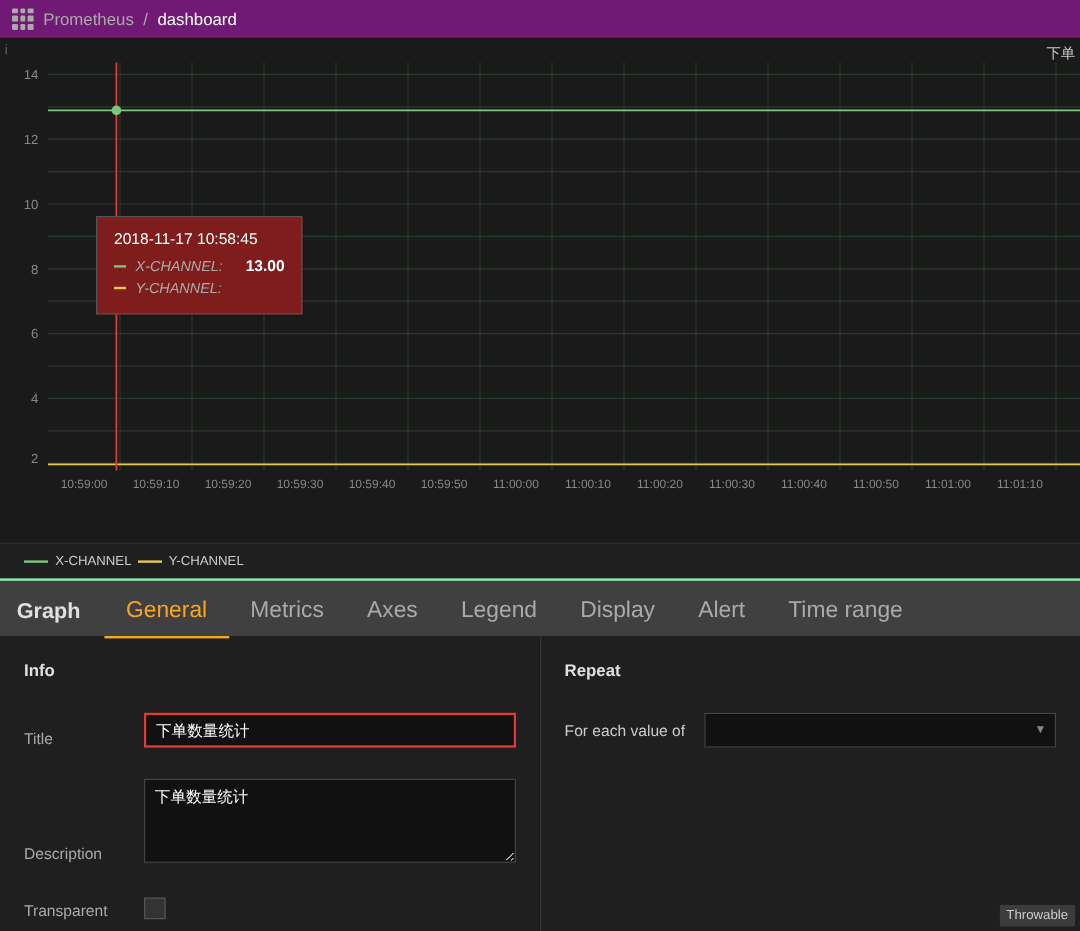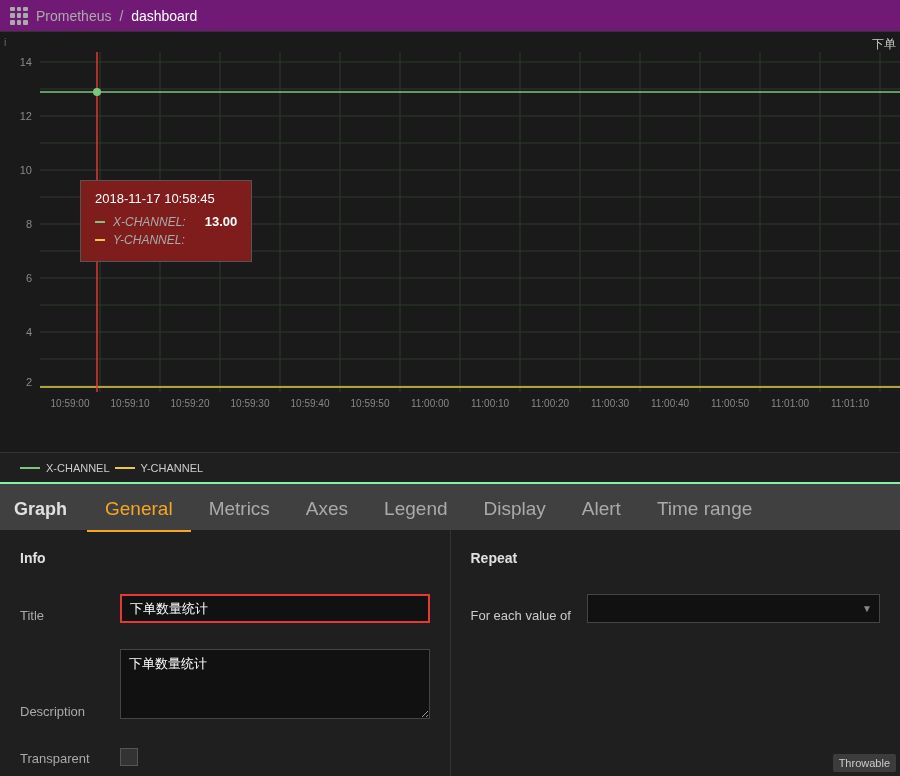--- a/index.html
+++ b/index.html
@@ -189,21 +189,21 @@
       width: 18px;
       height: 18px;
       background: #333;
       border: 1px solid #555;
       display: inline-block;
     }
 
     
     .repeat-row {
       display: flex;
-      align-items: flex-end;
+      align-items: center;
       gap: 16px;
       margin-top: 10px;
     }
     .repeat-label-text {
       color: #ccc;
       font-size: 13px;
       white-space: nowrap;
     }
     .repeat-select {
       flex: 1;

